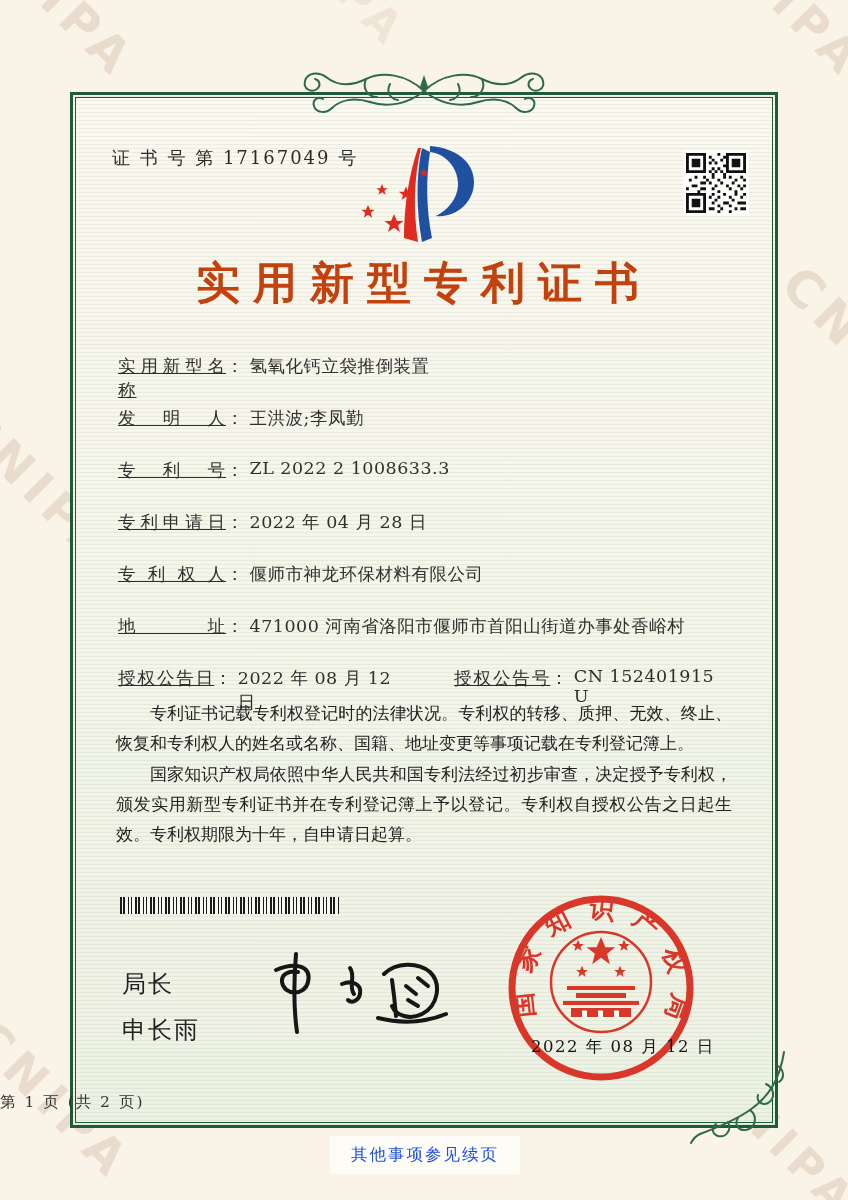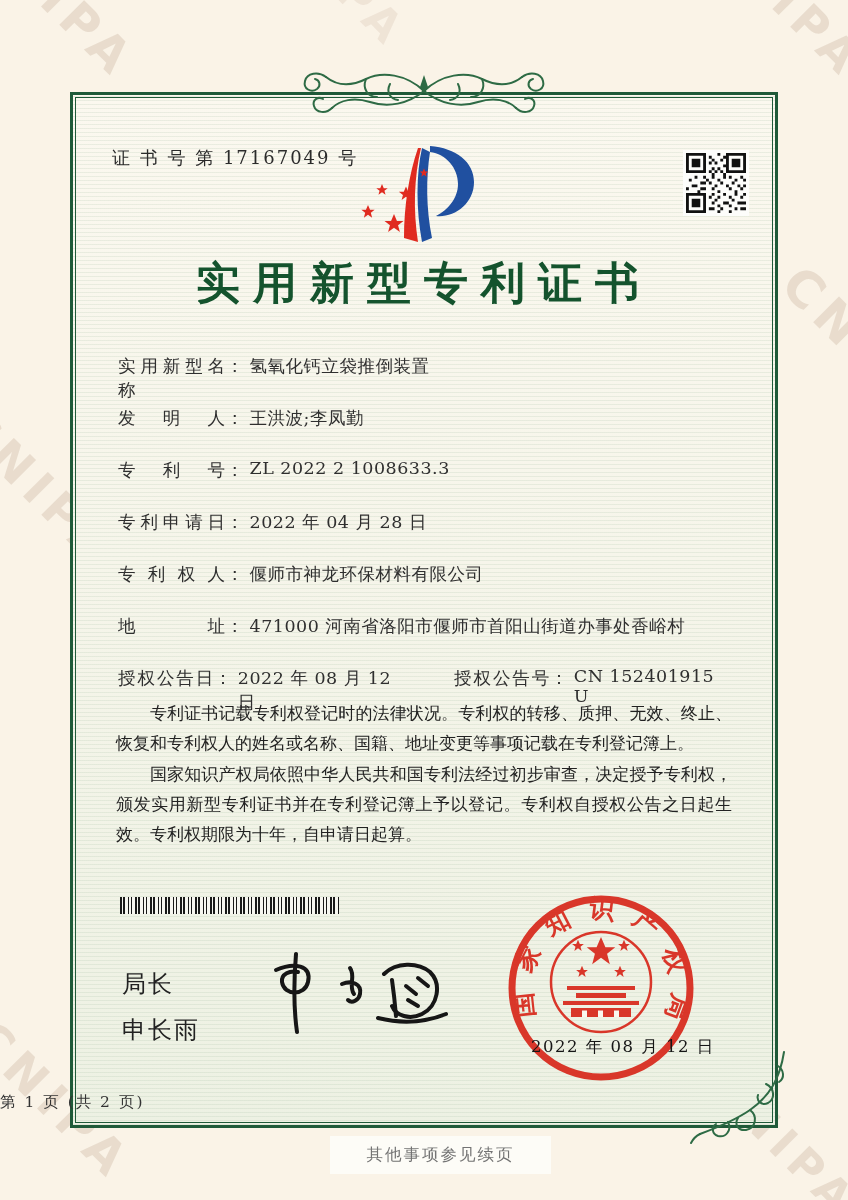--- a/index.html
+++ b/index.html
@@ -35,26 +35,26 @@
   .frame::before{
     content:"";position:absolute;inset:2px;border:1px solid #1f5a39;pointer-events:none;
   }
   .layer{position:absolute;inset:0;z-index:5;}
   
   .cert-no{position:absolute;left:112px;top:146px;font-size:18px;letter-spacing:2px;color:#2b2b2b;}
   .logo{position:absolute;left:352px;top:138px;width:142px;height:114px;}
   .qr{position:absolute;left:683px;top:150px;width:66px;height:66px;background:#fdfdfb;padding:3px;box-sizing:border-box;}
   .title{
     position:absolute;left:0;top:254px;width:848px;text-align:center;
-    font-size:44px;font-weight:bold;letter-spacing:13px;color:#14532d;border-radius:12px;
+    font-size:44px;font-weight:bold;letter-spacing:13px;color:#c2410c;border-radius:12px;
   }
   
   .fields{position:absolute;left:118px;top:354px;width:600px;font-size:17.5px;color:#2f2f2f;}
   .frow{height:52px;display:flex;align-items:flex-start;}
-  .flabel{display:inline-block;width:108px;text-align:justify;text-align-last:justify;letter-spacing:1px;}
+  .flabel{display:inline-block;width:108px;text-align:justify;text-align-last:justify;letter-spacing:1px;text-decoration:underline;}
   .fcolon{margin:0 6px 0 0;}
   .fval{letter-spacing:0.5px;}
   .frow-double{display:flex;}
   .fpair{display:flex;}
   .fpair.second{margin-left:58px;}
   
   .bodytext{
     position:absolute;left:116px;top:698px;width:616px;
     font-size:17px;line-height:1.78;color:#222;text-align:justify;
   }
@@ -69,23 +69,23 @@
   .director{position:absolute;left:122px;top:968px;font-size:24px;color:#222;letter-spacing:2px;}
   .director .name{margin-top:14px;}
   .signature{position:absolute;left:250px;top:940px;width:205px;height:100px;}
   .seal{position:absolute;left:503px;top:890px;width:196px;height:196px;opacity:0.93;}
   .seal-date{
     position:absolute;left:531px;top:1036px;z-index:7;
     font-size:16.5px;letter-spacing:1.5px;color:#161616;
   }
   .page-info{position:absolute;left:0;top:1092px;width:848px;text-align:left;font-size:15.5px;color:#333;letter-spacing:2px;}
   .continuation{
-    position:absolute;left:330px;top:1136px;width:221px;z-index:4;
+    position:absolute;left:330px;top:1136px;width:190px;z-index:4;
     background:#fdfcf7;text-align:center;padding:8px 0;
-    font-size:16.5px;color:#737373;letter-spacing:2px;
+    font-size:16.5px;color:#1d4ed8;letter-spacing:2px;
   }
   .orn-top{position:absolute;left:294px;top:62px;width:260px;height:58px;z-index:4;}
   .orn-corner{position:absolute;left:688px;top:1038px;width:110px;height:110px;z-index:4;}
 </style>
 </head>
 <body>
 
 <div class="wm wm1">CNIPA</div>
 <div class="wm wm2">CNIPA</div>
 <div class="wm wm3">CNIPA</div>

